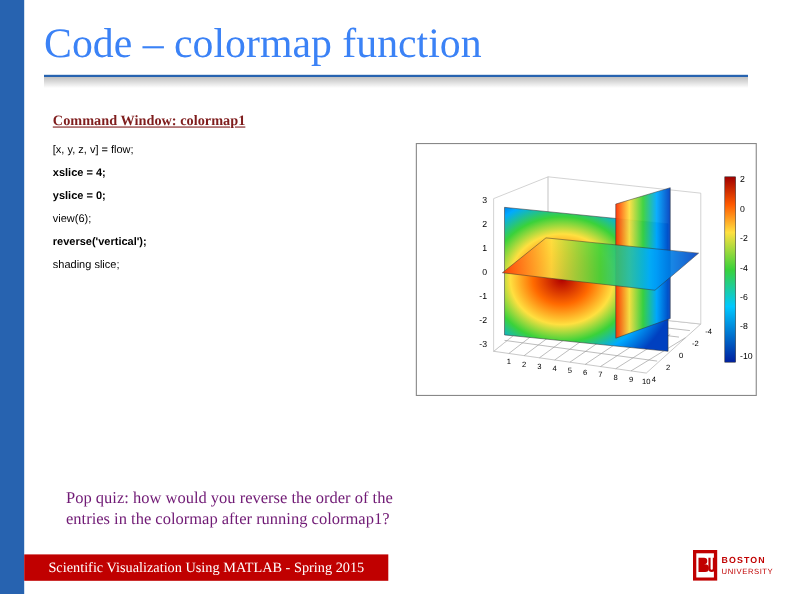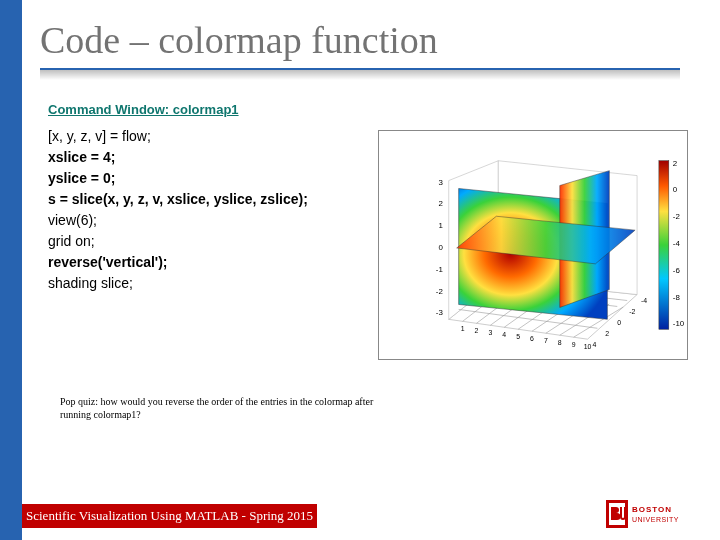--- a/index.html
+++ b/index.html
@@ -1,49 +1,47 @@
 <!DOCTYPE html>
 <html><head>
 <meta charset="utf-8">
 <style>
   * { margin: 0; padding: 0; box-sizing: border-box; }
   html, body { width: 720px; height: 540px; font-family: "Times New Roman", serif; background: #000; overflow: hidden; }
   .slide { position: relative; width: 720px; height: 540px; background: #fff; }
   .left-stripe { position: absolute; left: 0; top: 0; width: 22px; height: 540px; background: #2763b0; }
-  .title { position: absolute; left: 40px; top: 18px; font-size: 38px; color: #737373; font-family: "Times New Roman", serif; }
+  .title { position: absolute; left: 40px; top: 18px; font-size: 38px; color: #3b82f6; font-family: "Times New Roman", serif; }
   .title-underline { position: absolute; left: 40px; top: 68px; width: 640px; height: 2px; background: #2763b0; }
   .title-shadow { position: absolute; left: 40px; top: 70px; width: 640px; height: 10px; background: linear-gradient(180deg, rgba(0,0,0,.25), rgba(0,0,0,0)); }
-  .cmd-header { position: absolute; left: 48px; top: 102px; font-family: Liberation Sans, sans-serif; font-weight: bold; font-size: 13px; text-decoration: underline; color: #0f766e; }
-  .code-block { position: absolute; left: 48px; top: 126px; font-family: Arial, sans-serif; font-size: 14px; line-height: 21px; color: #000; }
+  .cmd-header { position: absolute; left: 48px; top: 102px; font-family: Liberation Serif, serif; font-weight: bold; font-size: 13px; text-decoration: underline; color: #7f1d1d; }
+  .code-block { position: absolute; left: 48px; top: 126px; font-family: Arial, sans-serif; font-size: 10px; line-height: 21px; color: #000; }
   .code-block div.bold { font-weight: bold; }
   .plot { position: absolute; left: 378px; top: 130px; width: 310px; height: 230px; background: #fff; border: 1px solid #888; }
   .plot svg { width: 100%; height: 100%; display: block; }
-  .quiz { position: absolute; left: 60px; top: 396px; width: 330px; font-family: "Times New Roman", serif; font-size: 10px; color: #000000; line-height: 1.25; }
-  .footer-box { position: absolute; left: 22px; bottom: 12px; background: #c00000; color: #fff; font-family: "Times New Roman", serif; font-size: 13px; padding: 4px 4px; }
-  .bu-logo { position: absolute; right: 28px; bottom: 12px; width: 86px; height: 28px; margin-left: 20px; }
+  .quiz { position: absolute; left: 60px; top: 444px; width: 330px; font-family: "Times New Roman", serif; font-size: 15px; color: #701a75; line-height: 1.25; }
+  .footer-box { position: absolute; left: 22px; bottom: 12px; background: #c00000; color: #fff; font-family: "Times New Roman", serif; font-size: 13px; padding: 4px 22px; }
+  .bu-logo { position: absolute; right: 4px; bottom: 12px; width: 86px; height: 28px; margin-left: 20px; }
   .bu-logo svg { width: 100%; height: 100%; display: block; }
 </style>
 </head>
 <body>
 
 <div class="slide">
   <div class="left-stripe"></div>
   <div class="title">Code – colormap function</div>
   <div class="title-underline"></div>
   <div class="title-shadow"></div>
 
   <div class="cmd-header">Command Window: colormap1</div>
 
   <div class="code-block">
     <div>[x, y, z, v] = flow;</div>
     <div class="bold">xslice = 4;</div>
     <div class="bold">yslice = 0;</div>
-    <div class="bold">s = slice(x, y, z, v, xslice, yslice, zslice);</div>
     <div>view(6);</div>
-    <div>grid on;</div>
     <div class="bold">reverse('vertical');</div>
     <div>shading slice;</div>
   </div>
 
   <div class="plot">
     <svg viewBox="0 0 310 230">
 
       <g stroke="#999" stroke-width="0.6" fill="none">
 
         <polygon points="70,190 210,210 260,165 120,150" fill="#fff" stroke="#aaa"></polygon>

